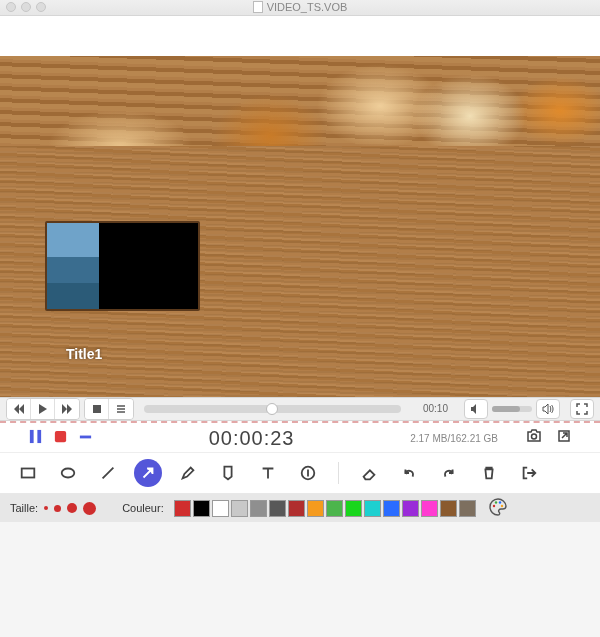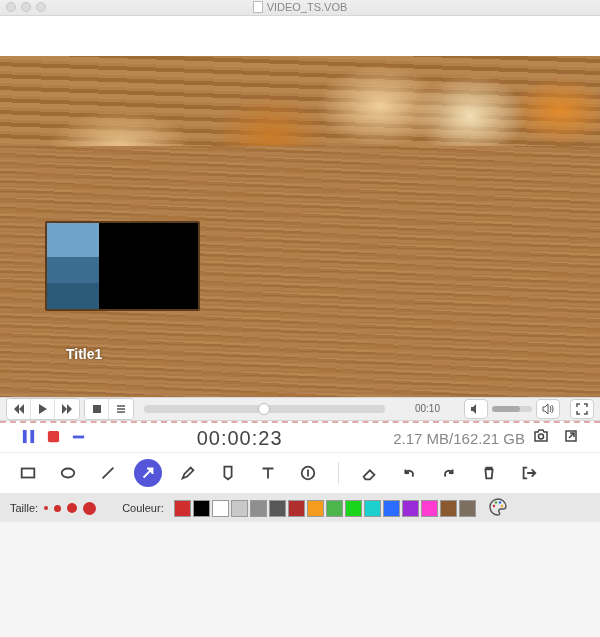--- a/index.html
+++ b/index.html
@@ -103,32 +103,32 @@
   .pbtn svg{ width:12px; height:12px; fill:#555; }
   .seek{
     flex:1; height:8px; background:#d6d6d6; border-radius:4px; position:relative; margin:0 6px;
   }
   .seek .thumb-dot{
     position:absolute; left:50%; top:50%; transform:translate(-50%,-50%);
     width:12px; height:12px; background:#fff; border:1px solid #bbb; border-radius:50%;
   }
   .vol-track{ width:40px; height:6px; background:#d6d6d6; border-radius:3px; position:relative; }
   .vol-track .fill{ position:absolute; left:0; top:0; bottom:0; width:70%; background:#aaa; border-radius:3px; }
-  .time-label{ font-size:10px; color:#666; margin:0 20px; }
+  .time-label{ font-size:10px; color:#666; margin:0 12px; }
   
   .dashed-sep{ height:3px; border-top:2px dashed #e3a8a8; }
   
   .recorder-strip{
-    height:38px; background:#fff; display:flex; align-items:center; padding:0 21px; gap:8px;
+    height:38px; background:#fff; display:flex; align-items:center; padding:0 28px; gap:28px;
     border-bottom:1px solid #eee;
   }
   .rec-left{ display:flex; align-items:center; gap:10px; }
   .rec-left svg{ width:15px; height:15px; }
   .rec-time{ flex:1; text-align:center; font-size:20px; color:#444; font-weight:400; letter-spacing:1px; }
-  .rec-storage{ font-size:15px; color:#888; }
+  .rec-storage{ font-size:10px; color:#888; }
   .rec-right{ display:flex; gap:14px; align-items:center; }
   .rec-right svg{ width:16px; height:16px; fill:#444; }
   
   .toolbar{
     height:52px; background:#fff; display:flex; align-items:center; gap:12px;
     padding:0 14px; border-bottom:1px solid #e8e8e8;
   }
   .tool{ width:28px; height:28px; display:flex; align-items:center; justify-content:center; border-radius:50%; }
   .tool svg{ width:18px; height:18px; fill:none; stroke:#444; stroke-width:2; }
   .tool.active{ background:#5456d9; }

